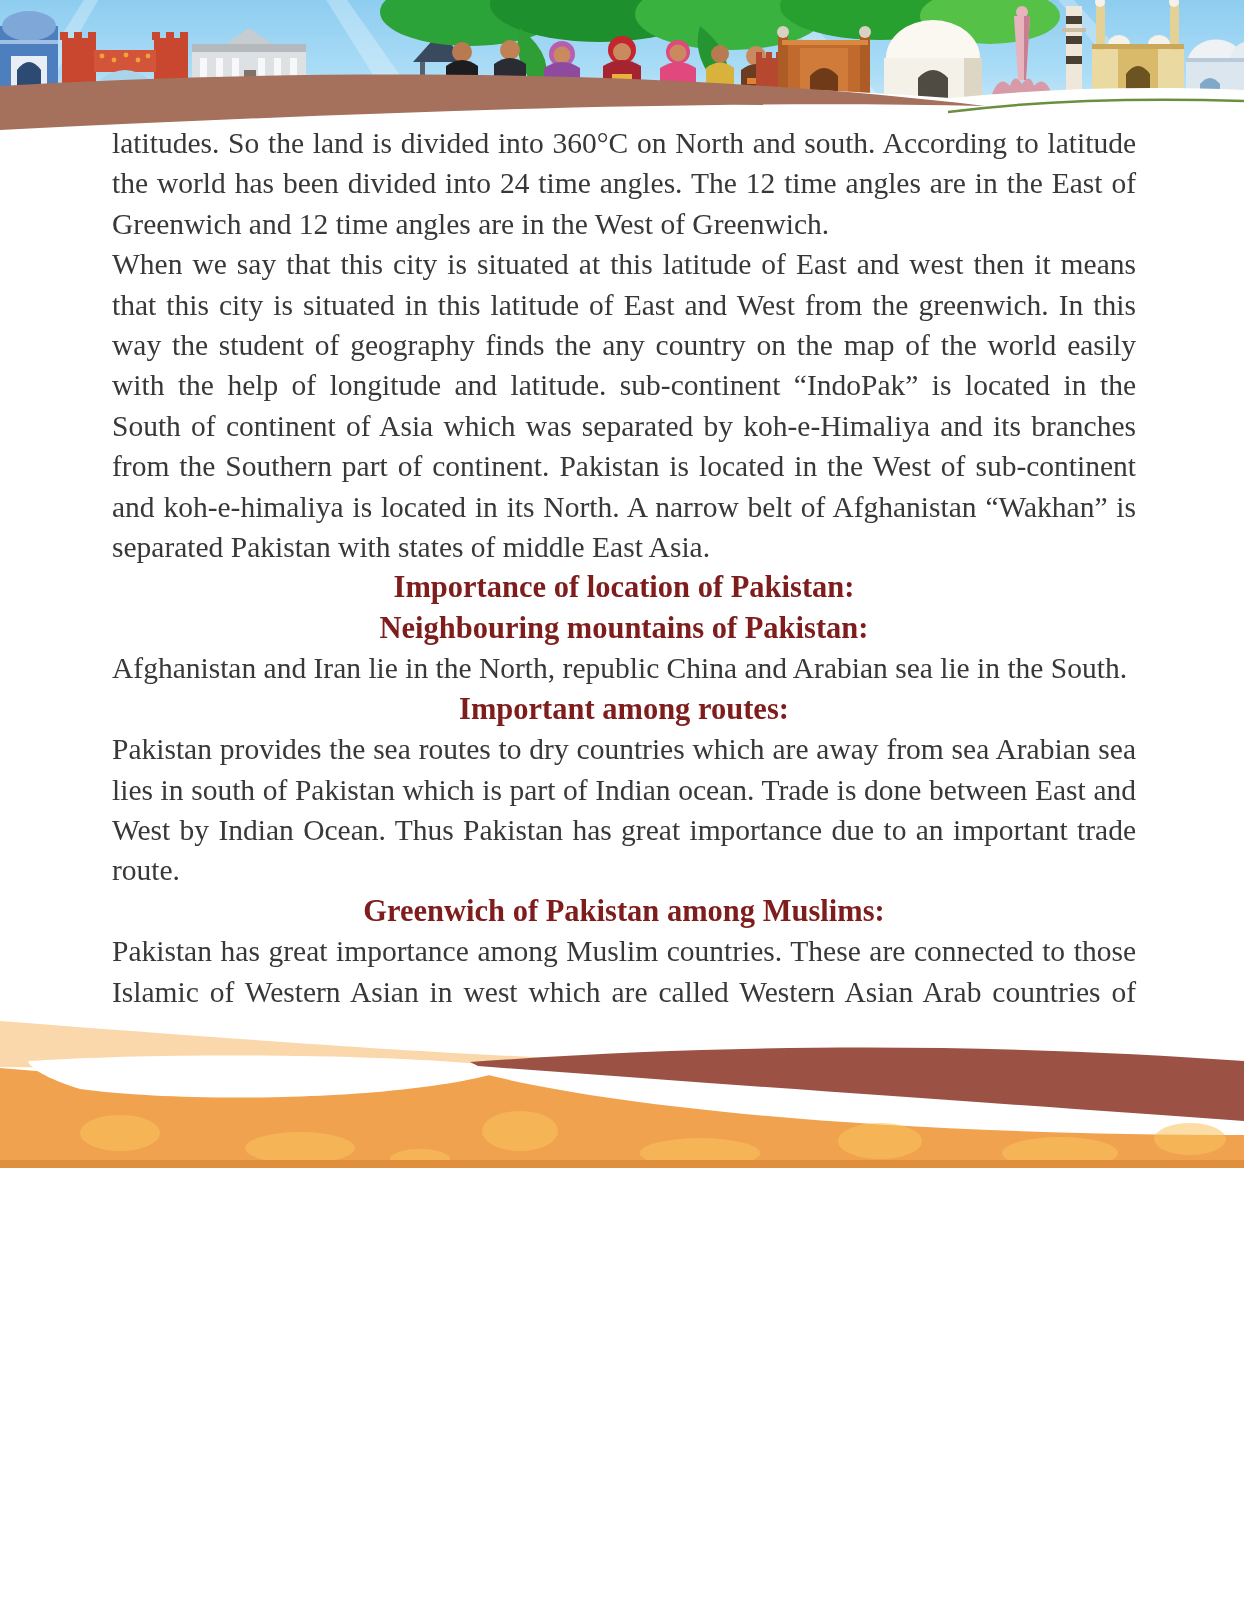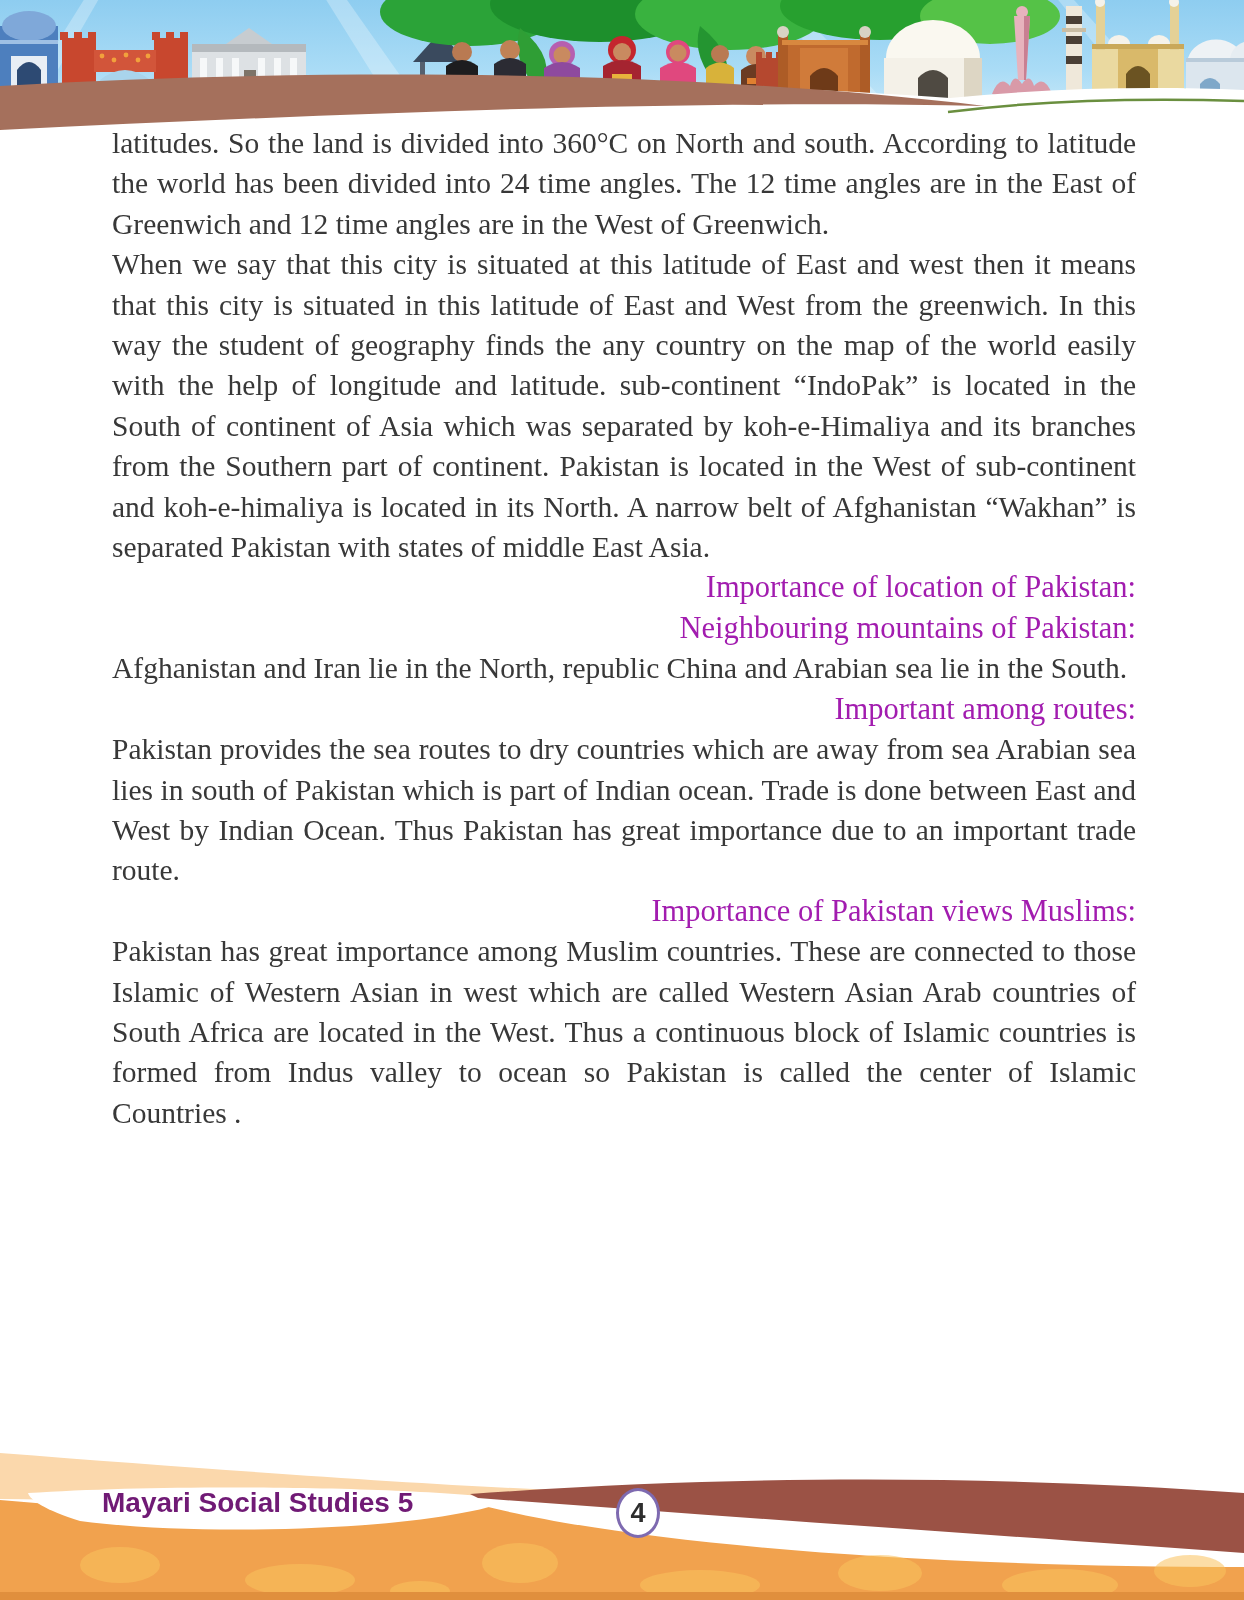--- a/index.html
+++ b/index.html
@@ -1,26 +1,26 @@
 <!DOCTYPE html>
 <html><head>
 <meta charset="utf-8">
 <style>
   html,body{margin:0;padding:0;background:#ffffff;}
-  .page{position:relative;width:1244px;height:1600px;background:#ffffff;overflow:hidden;
+  .page{position:relative;width:1244px;height:1168px;background:#ffffff;overflow:hidden;
         font-family:"Liberation Serif", serif;}
   
   .header-svg{position:absolute;top:0;left:0;display:block;}
   
   .body-text{position:absolute;left:112px;top:123px;width:1024px;
              font-size:29.5px;line-height:40.4px;color:#383838;
              text-align:justify;}
   .body-text p{margin:0;}
-  .body-text h2{margin:0;font-size:30.5px;line-height:40.4px;font-weight:normal;
-                color:#a21caf;text-align:right;font-family:"Liberation Serif", serif;}
+  .body-text h2{margin:0;font-size:30.5px;line-height:40.4px;font-weight:bold;
+                color:#7f1d1d;text-align:center;font-family:"Liberation Serif", serif;}
   
   .footer-svg{position:absolute;left:0;bottom:0;display:block;}
   .book-title{position:absolute;left:102px;top:1487px;
               font-family:Liberation Sans, sans-serif;font-weight:bold;
               font-size:28px;color:#701a75;letter-spacing:0px;}
   .page-badge{position:absolute;left:616px;top:1488px;width:44px;height:50px;
               background:#ffffff;border:3px solid #7E6AB0;border-radius:50%;
               display:flex;align-items:center;justify-content:center;
               font-family:"Liberation Sans", sans-serif;font-weight:bold;
               font-size:27px;color:#2e2e2e;box-sizing:border-box;}
@@ -217,21 +217,21 @@
     <p>When we say that this city is situated at this latitude of East and west then it means that this city is situated in this latitude of East and West from the greenwich. In this way the student of geography finds the any country on the map of the world easily with the help of longitude and latitude. sub-continent “IndoPak” is located in the South of continent of Asia which was separated by koh-e-Himaliya and its branches from the Southern part of continent. Pakistan is located in the West of sub-continent and koh-e-himaliya is located in its North. A narrow belt of Afghanistan “Wakhan” is separated Pakistan with states of middle East Asia.</p>
 
     <h2>Importance of location of Pakistan:</h2>
 
     <h2>Neighbouring mountains of Pakistan:</h2>
     <p>Afghanistan and Iran lie in the North, republic China and Arabian sea lie in the South.</p>
 
     <h2>Important among routes:</h2>
     <p>Pakistan provides the sea routes to dry countries which are away from sea Arabian sea lies in south of Pakistan which is part of Indian ocean. Trade is done between East and West by Indian Ocean. Thus Pakistan has great importance due to an important trade route.</p>
 
-    <h2>Importance of Pakistan views Muslims:</h2>
+    <h2>Greenwich of Pakistan among Muslims:</h2>
     <p>Pakistan has great importance among Muslim countries. These are connected to those Islamic of Western Asian in west which are called Western Asian Arab countries of South Africa are located in the West. Thus a continuous block of Islamic countries is formed from Indus valley to ocean so Pakistan is called the center of Islamic Countries .</p>
   </main>
 
   <svg class="footer-svg" width="1244" height="155" viewBox="0 0 1244 155">
     <rect x="0" y="0" width="1244" height="155" fill="#ffffff"></rect>
 
     <path d="M0,8 C260,28 480,44 620,47 C480,53 260,58 0,54 Z" fill="#FBD8AC"></path>
 
     <g>
       <path d="M0,55 C220,74 380,74 480,60 C620,96 900,122 1244,122 L1244,155 L0,155 Z" fill="#F1A24E"></path>

